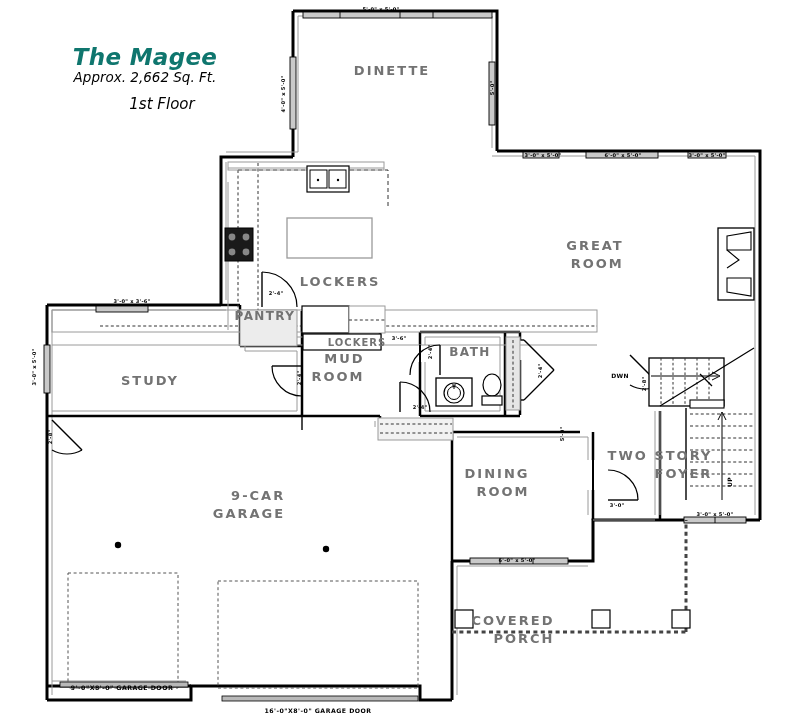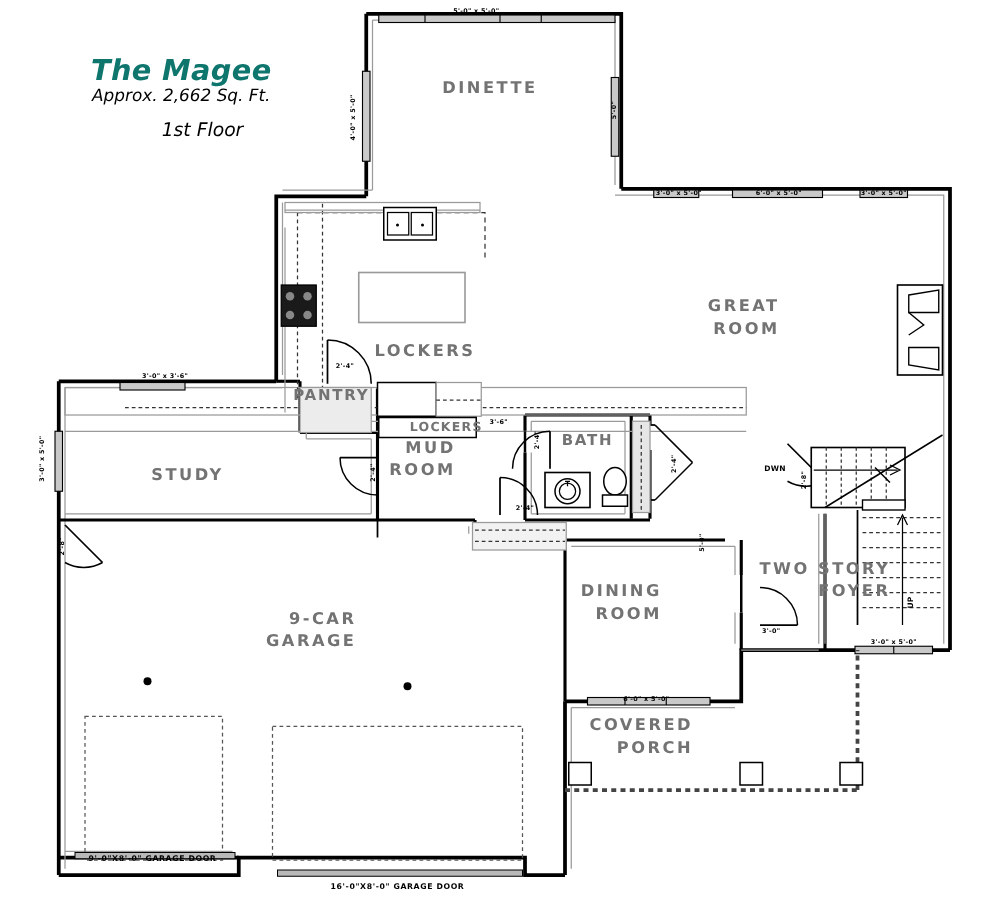--- a/index.html
+++ b/index.html
@@ -331,21 +331,21 @@
       <div class="room-label" style="left: 150px; top: 381px;">STUDY</div>
       <div class="room-label" style="left: 338px; top: 368px;">MUD
 ROOM</div>
       <div class="room-label sm" style="left: 470px; top: 352px;">BATH</div>
       <div class="room-label" style="left: 497px; top: 483px;">DINING
 ROOM</div>
       <div class="room-label" style="left: 640px; top: 465px; margin-left: 20px;">TWO STORY
 FOYER</div>
       <div class="room-label" style="left: 249px; top: 505px;">9-CAR
 GARAGE</div>
-      <div class="room-label" style="left: 513px; top: 590px;">COVERED
+      <div class="room-label" style="left: 513px; top: 630px;">COVERED
 PORCH</div>
     </div>
 <div id="dim-layer">
       <div class="dim" style="left: 381px; top: 9px;">5'-0" x 5'-0"</div>
       <div class="dim v" style="left: 283px; top: 94px;">4'-0" x 5'-0"</div>
       <div class="dim v" style="left: 492px; top: 88px;">5'-0"</div>
       <div class="dim" style="left: 543px; top: 155px;">3'-0" x 5'-0"</div>
       <div class="dim" style="left: 623px; top: 155px;">6'-0" x 5'-0"</div>
       <div class="dim" style="left: 707px; top: 155px;">3'-0" x 5'-0"</div>
       <div class="dim" style="left: 132px; top: 301px;">3'-0" x 3'-6"</div>

